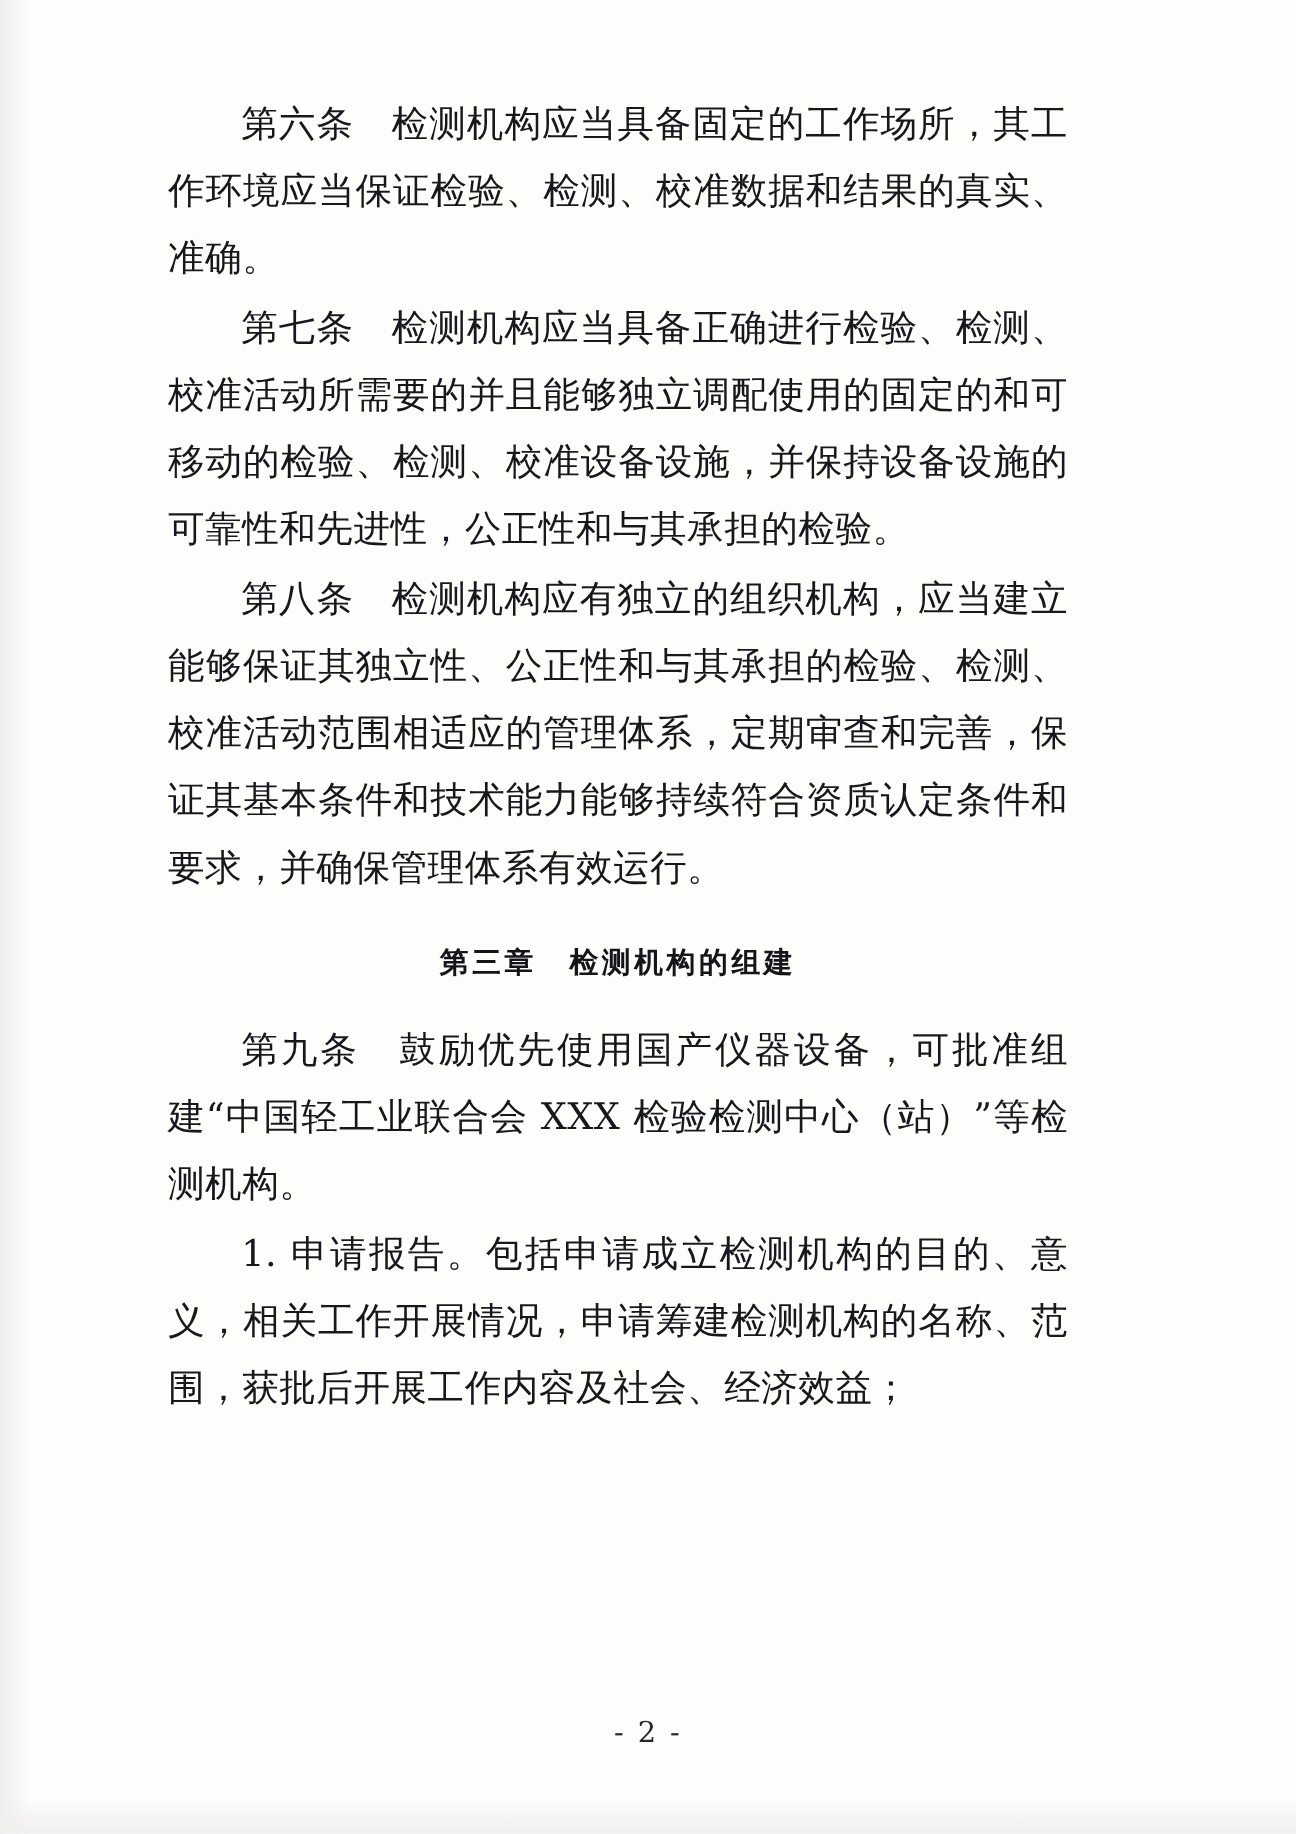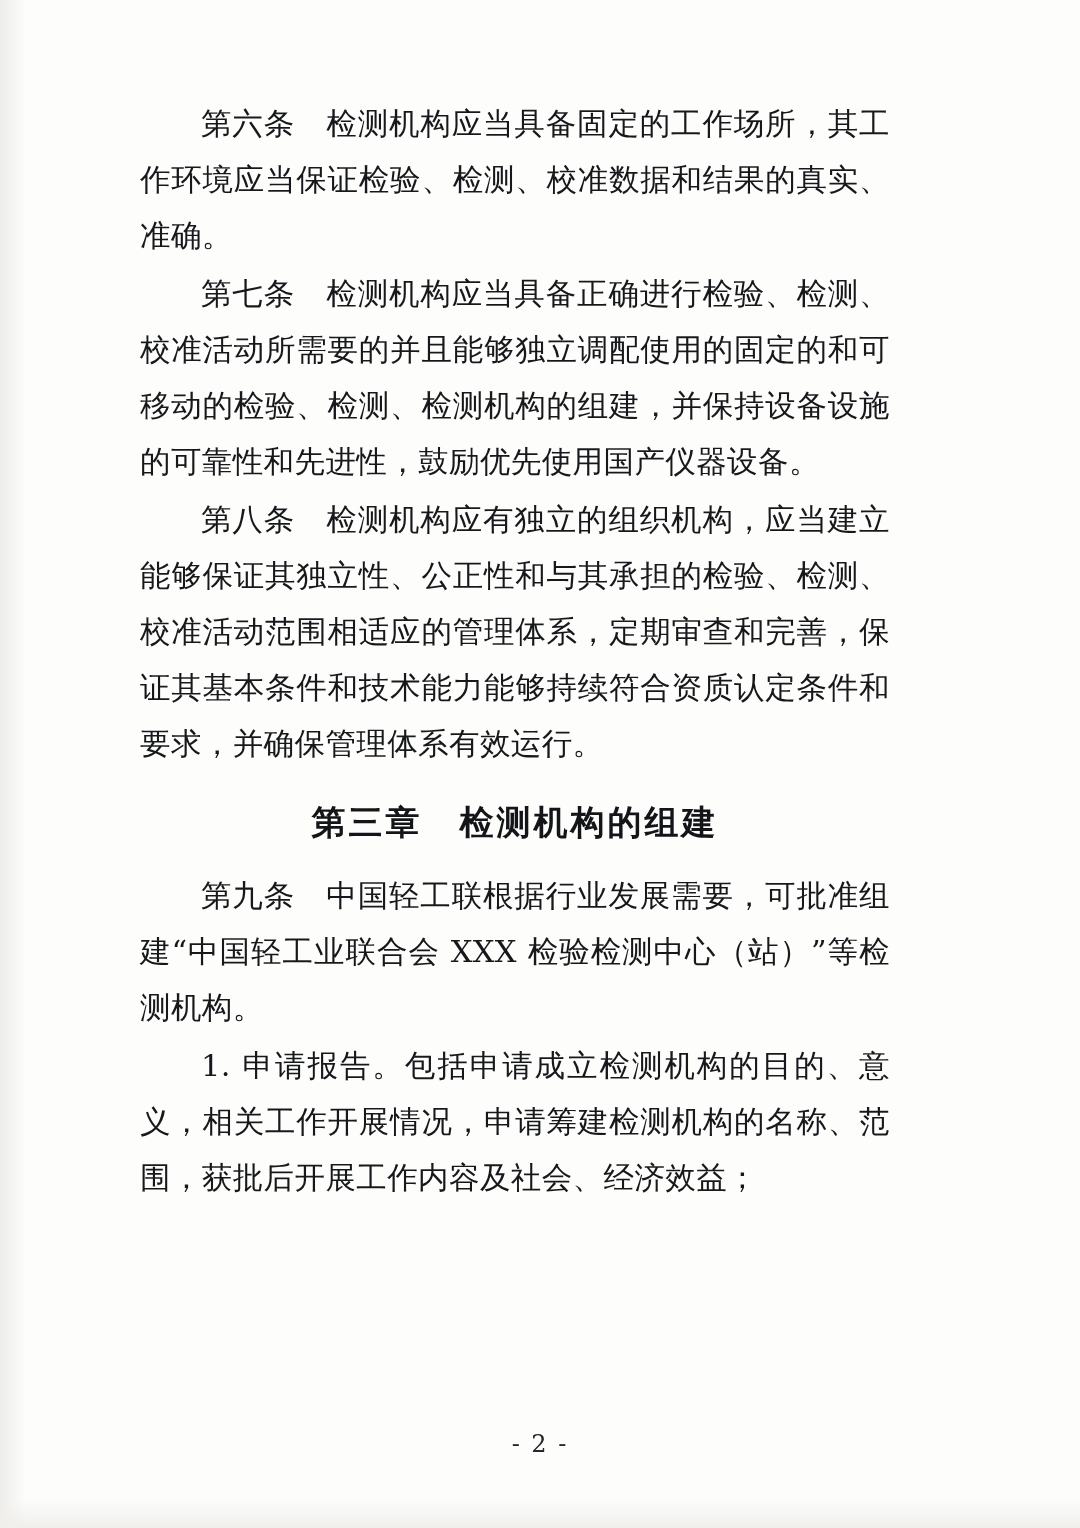--- a/index.html
+++ b/index.html
@@ -13,36 +13,36 @@
     overflow: hidden;
     font-family: "DejaVu Serif", "Liberation Serif", serif;
     color: #16171a;
   }
   .page {
     position: relative;
     width: 1080px;
     height: 1528px;
     background: #fdfdfc;
     box-sizing: border-box;
-    padding: 96px 190px 0 140px;
+    padding: 76px 190px 0 140px;
   }
   .body-text {
     font-size: 30.5px;
     line-height: 56px;
     letter-spacing: 0.4px;
     text-align: justify;
     text-justify: inter-ideograph;
     color: #17181b;
   }
   .para {
     margin: 0 0 2px 0;
     text-indent: 2em;
   }
   .chapter-heading {
-    font-size: 34px;
+    font-size: 24px;
     line-height: 56px;
     font-weight: bold;
     text-align: center;
     margin: 22px 0 18px 0;
     letter-spacing: 3px;
     color: #141518;
   }
   .list-item {
     text-indent: 2em;
   }
@@ -77,26 +77,26 @@
 </style>
 </head>
 <body>
 
 <div class="page">
   <div class="edge-smudge"></div>
 
   <div class="body-text">
 
     <p class="para">第六条　检测机构应当具备固定的工作场所，其工作环境应当保证检验、检测、校准数据和结果的真实、准确。</p>
-    <p class="para">第七条　检测机构应当具备正确进行检验、检测、校准活动所需要的并且能够独立调配使用的固定的和可移动的检验、检测、检测机构的组建，并保持设备设施的可靠性和先进性，鼓励优先使用国产仪器设备。</p>
+    <p class="para">第七条　检测机构应当具备正确进行检验、检测、校准活动所需要的并且能够独立调配使用的固定的和可移动的检验、检测、校准设备设施，并保持设备设施的可靠性和先进性，公正性和与其承担的检验。</p>
     <p class="para">第八条　检测机构应有独立的组织机构，应当建立能够保证其独立性、公正性和与其承担的检验、检测、校准活动范围相适应的管理体系，定期审查和完善，保证其基本条件和技术能力能够持续符合资质认定条件和要求，并确保管理体系有效运行。</p>
 
     <h2 class="chapter-heading">第三章　检测机构的组建</h2>
 
-    <p class="para">第九条　中国轻工联根据行业发展需要，可批准组建“中国轻工业联合会 XXX 检验检测中心（站）”等检测机构。</p>
+    <p class="para">第九条　鼓励优先使用国产仪器设备，可批准组建“中国轻工业联合会 XXX 检验检测中心（站）”等检测机构。</p>
 
     <p class="para list-item">1. 申请报告。包括申请成立检测机构的目的、意义，相关工作开展情况，申请筹建检测机构的名称、范围，获批后开展工作内容及社会、经济效益；</p>
 
   </div>
 
   <div class="page-number">- 2 -</div>
   <div class="bottom-smudge"></div>
 </div>
 
 </body></html>

